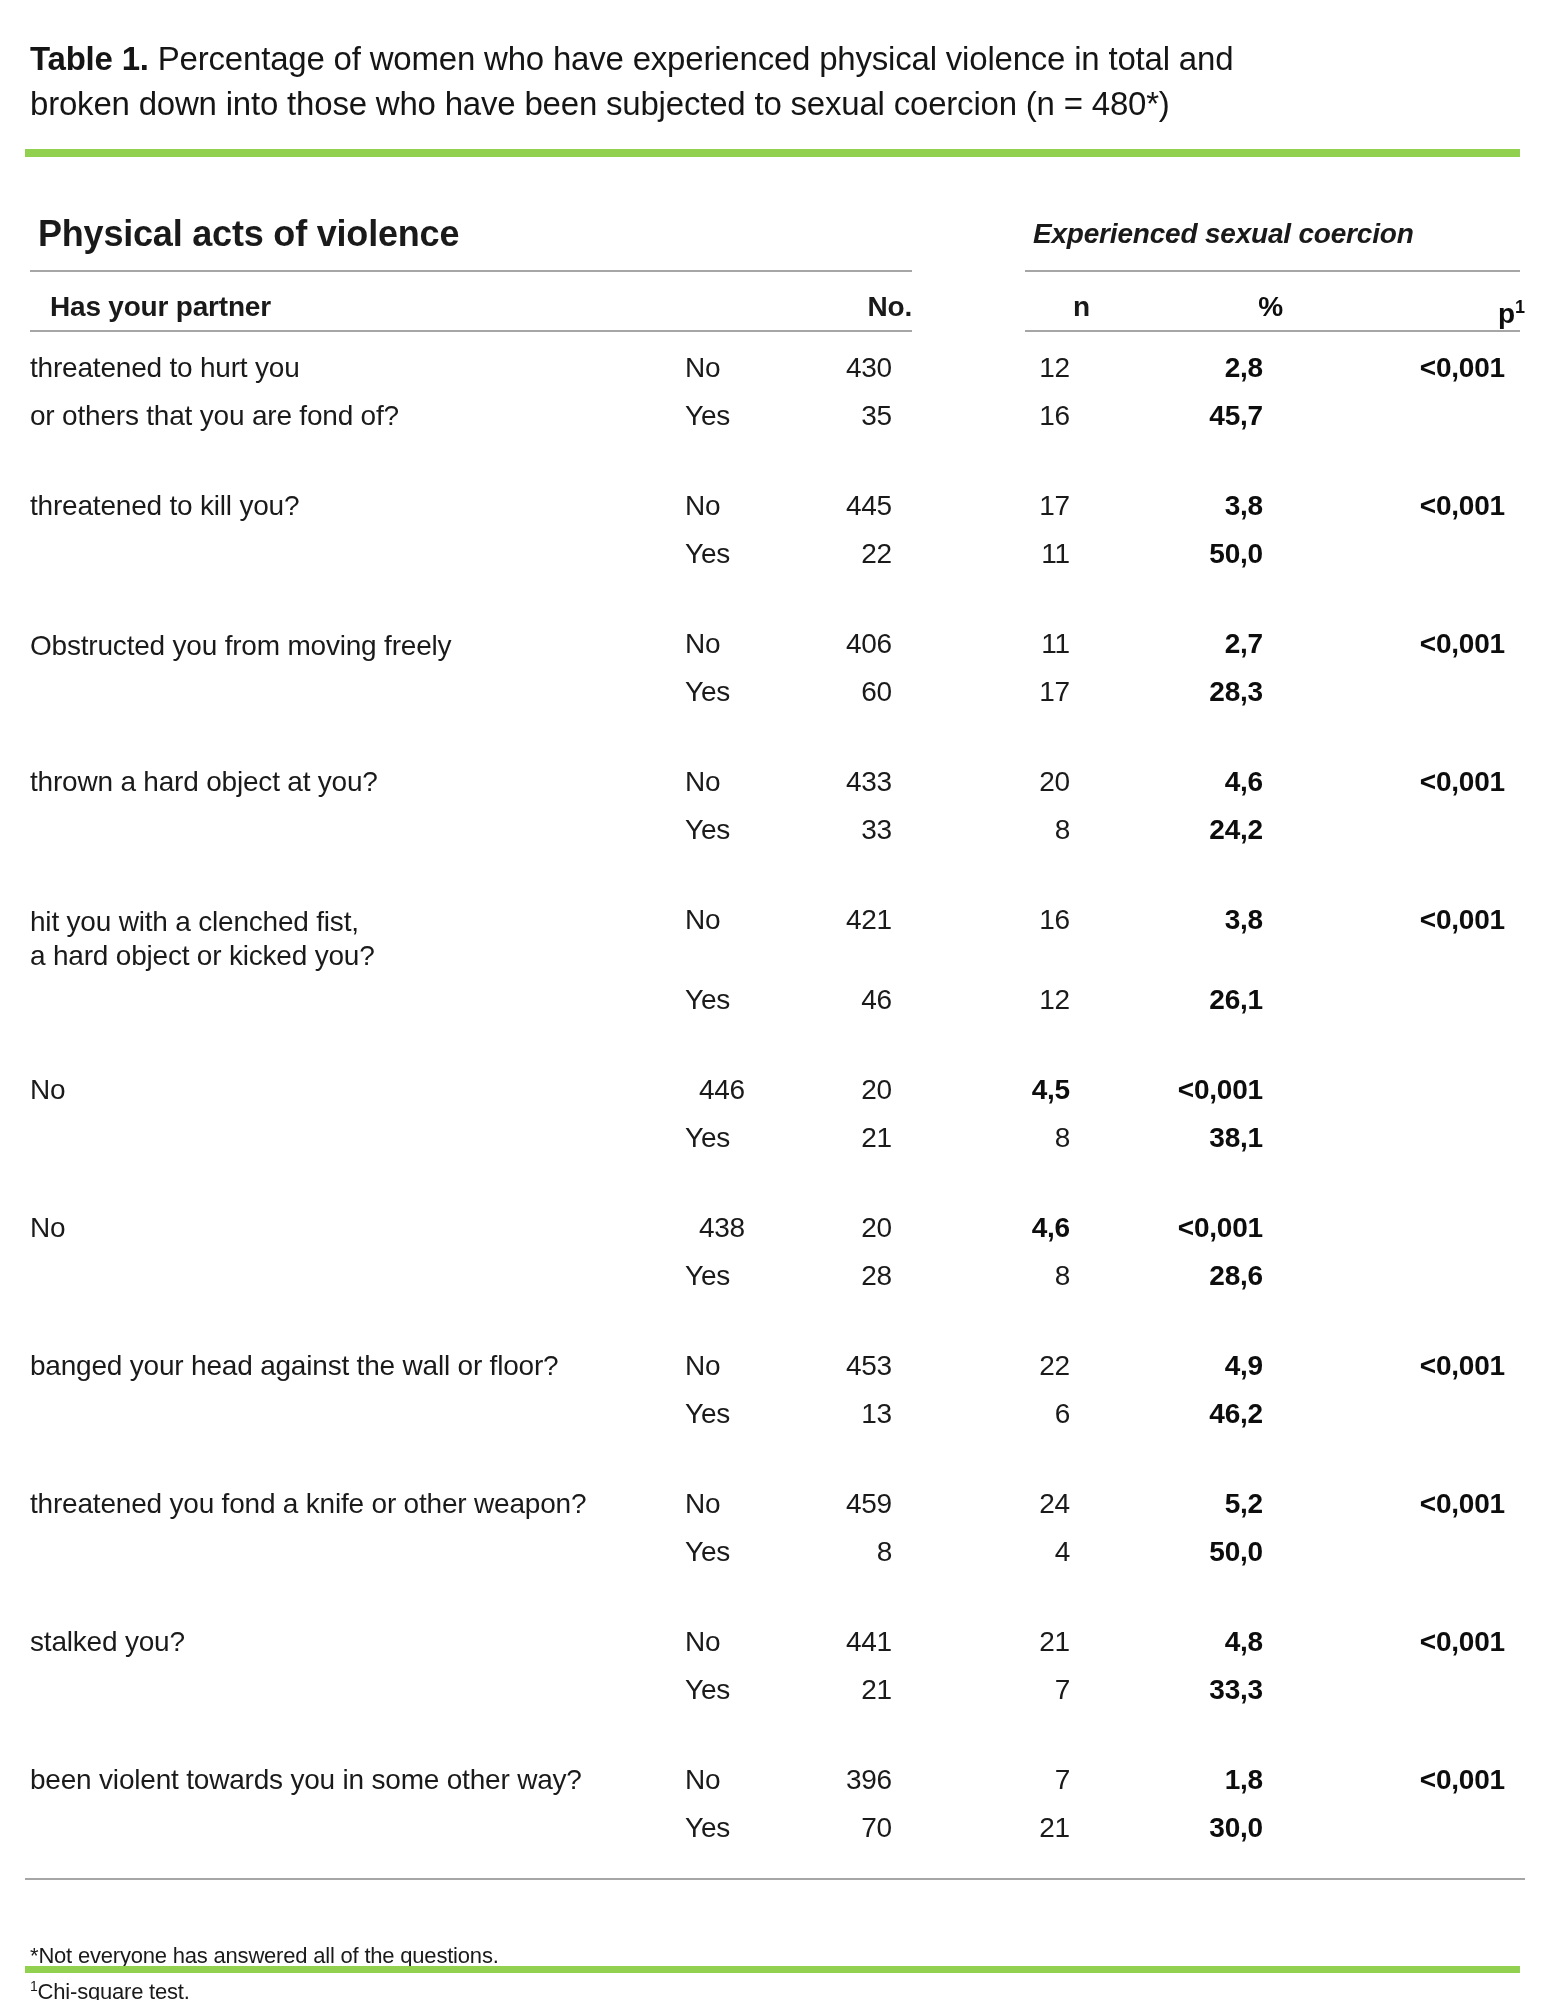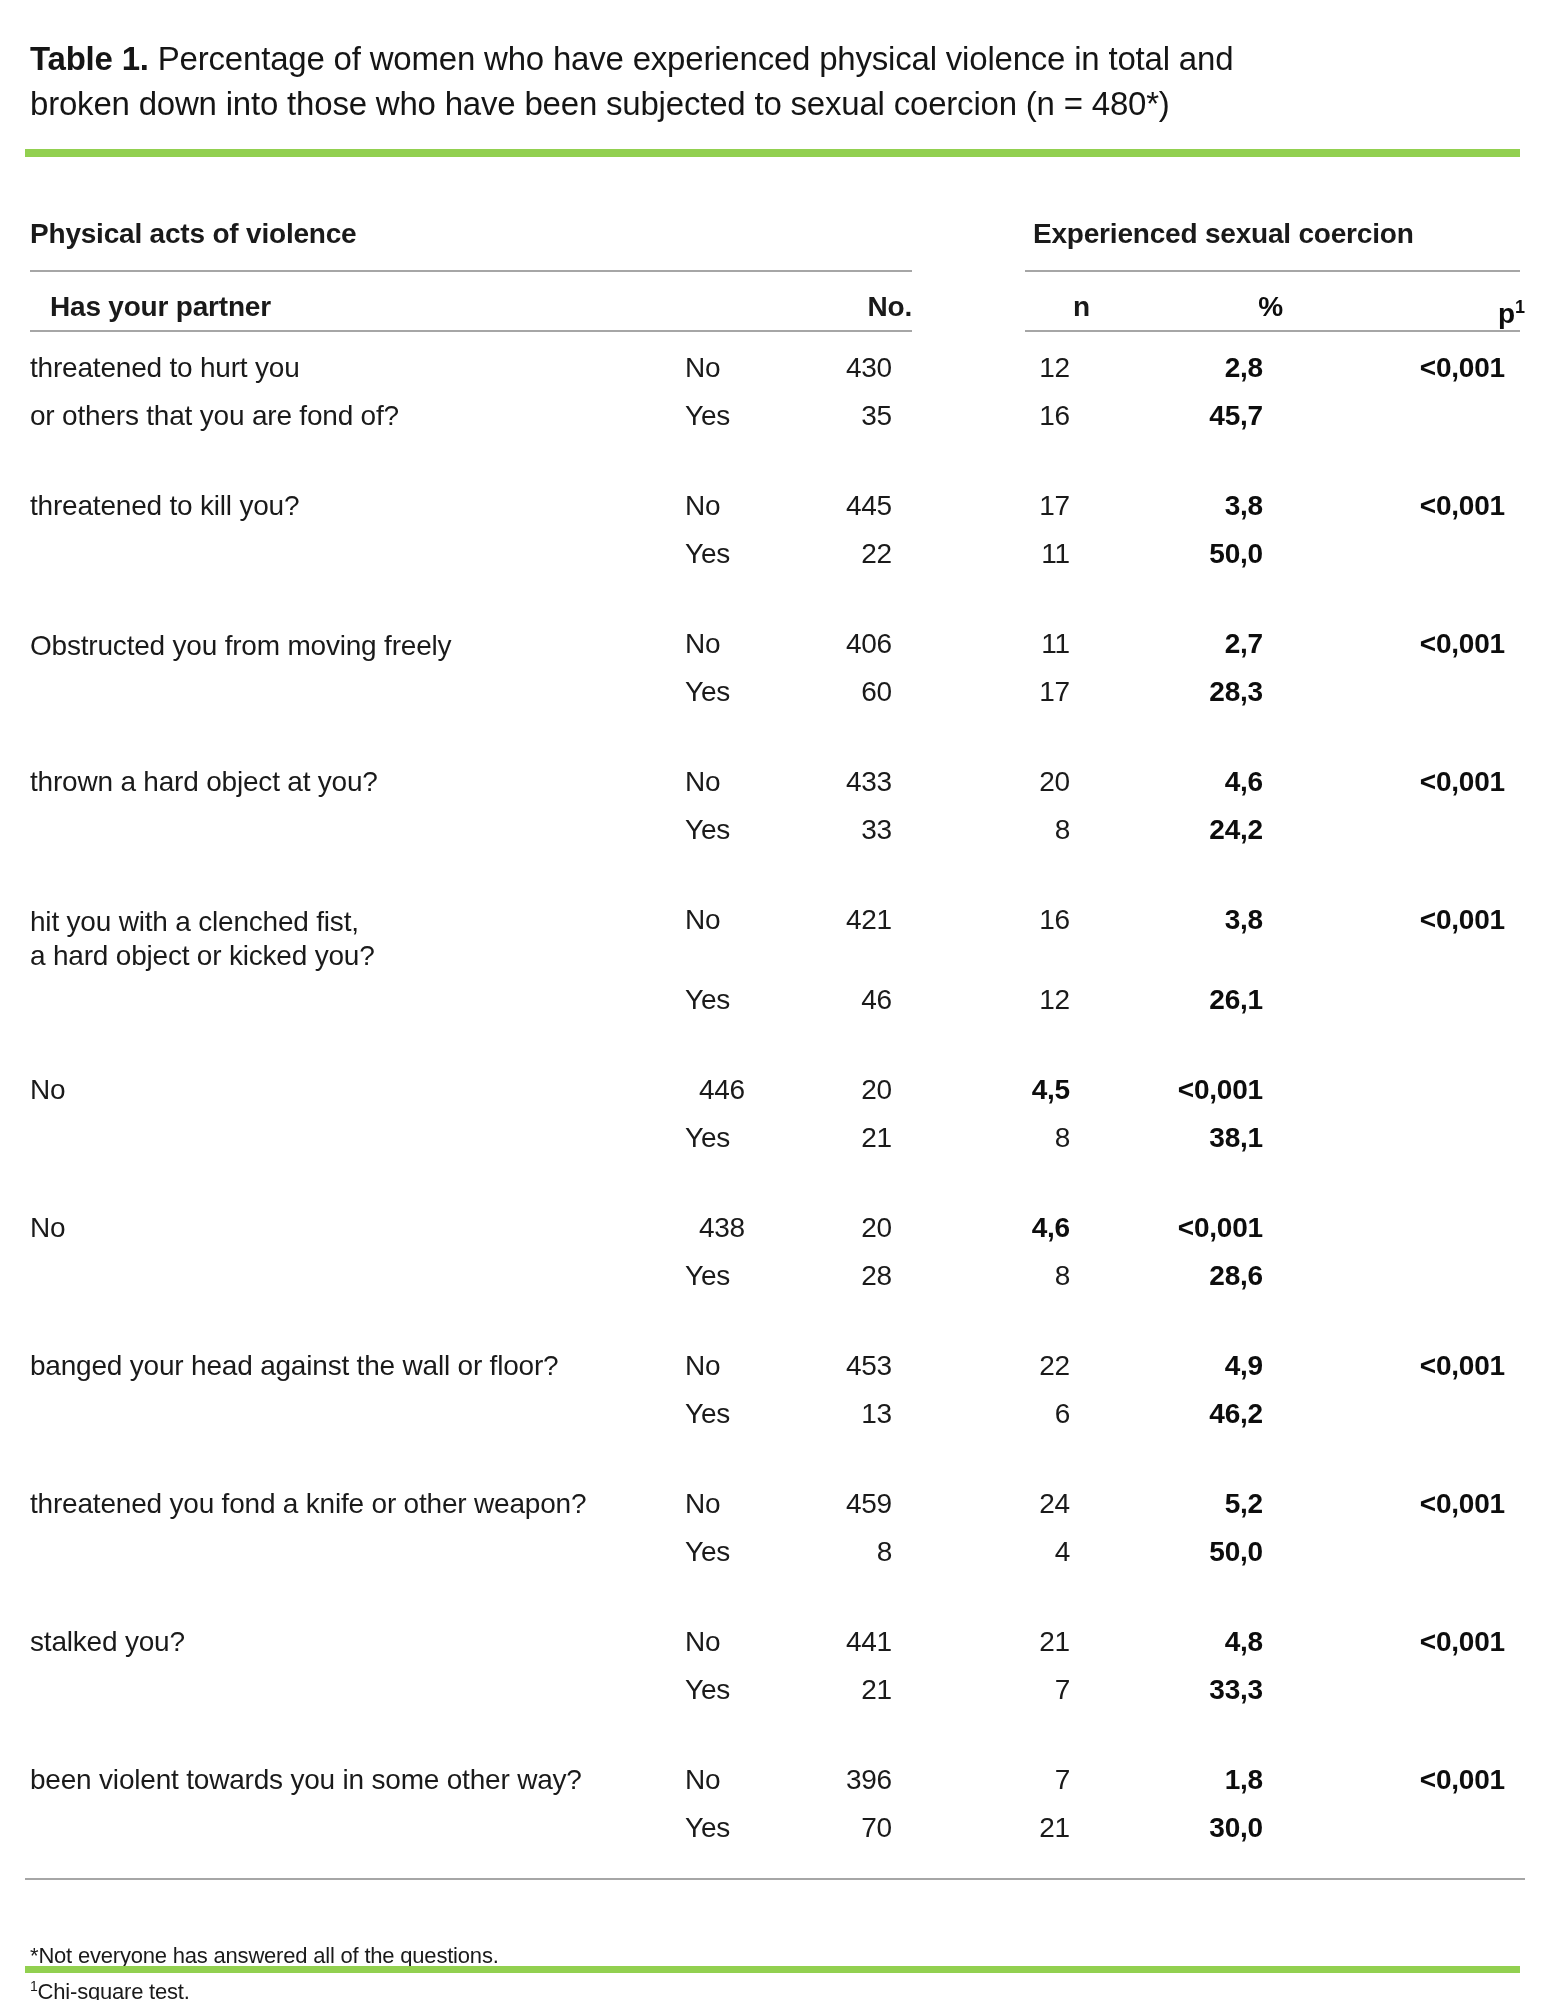--- a/index.html
+++ b/index.html
@@ -28,22 +28,22 @@
   }
   .rule-green.top { top: 149px; }
   .rule-green.bottom { top: 1966px; height: 7px; }
   .rule-gray {
     position: absolute; height: 2px;
     background: var(--rule, #a6a6a6);
   }
 
   
   .sec-head { position: absolute; top: 210px; left: 0; width: 1490px; height: 48px; line-height: 48px; }
-  .sec-head .left  { position: absolute; left: 0; font-weight: bold; font-size: 28px; }
-  .sec-head .right { position: absolute; left: 1003px; font-weight: bold; font-size: 28px; }
+  .sec-head .left  { position: absolute; left: 8px; font-weight: bold; font-size: 36px; }
+  .sec-head .right { position: absolute; left: 1003px; font-weight: bold; font-size: 28px; font-style: italic; }
 
   
   .grid-row {
     display: grid;
     grid-template-columns: 655px 60px 147px 178px 193px 242px;
     font-size: 28px;
   }
   .grid-row .no-col, .grid-row .n-col, .grid-row .pct-col, .grid-row .p-col { text-align: right; }
   .grid-row .pct-col, .grid-row .p-col { font-weight: bold; color: #0d0d0d; }
 

